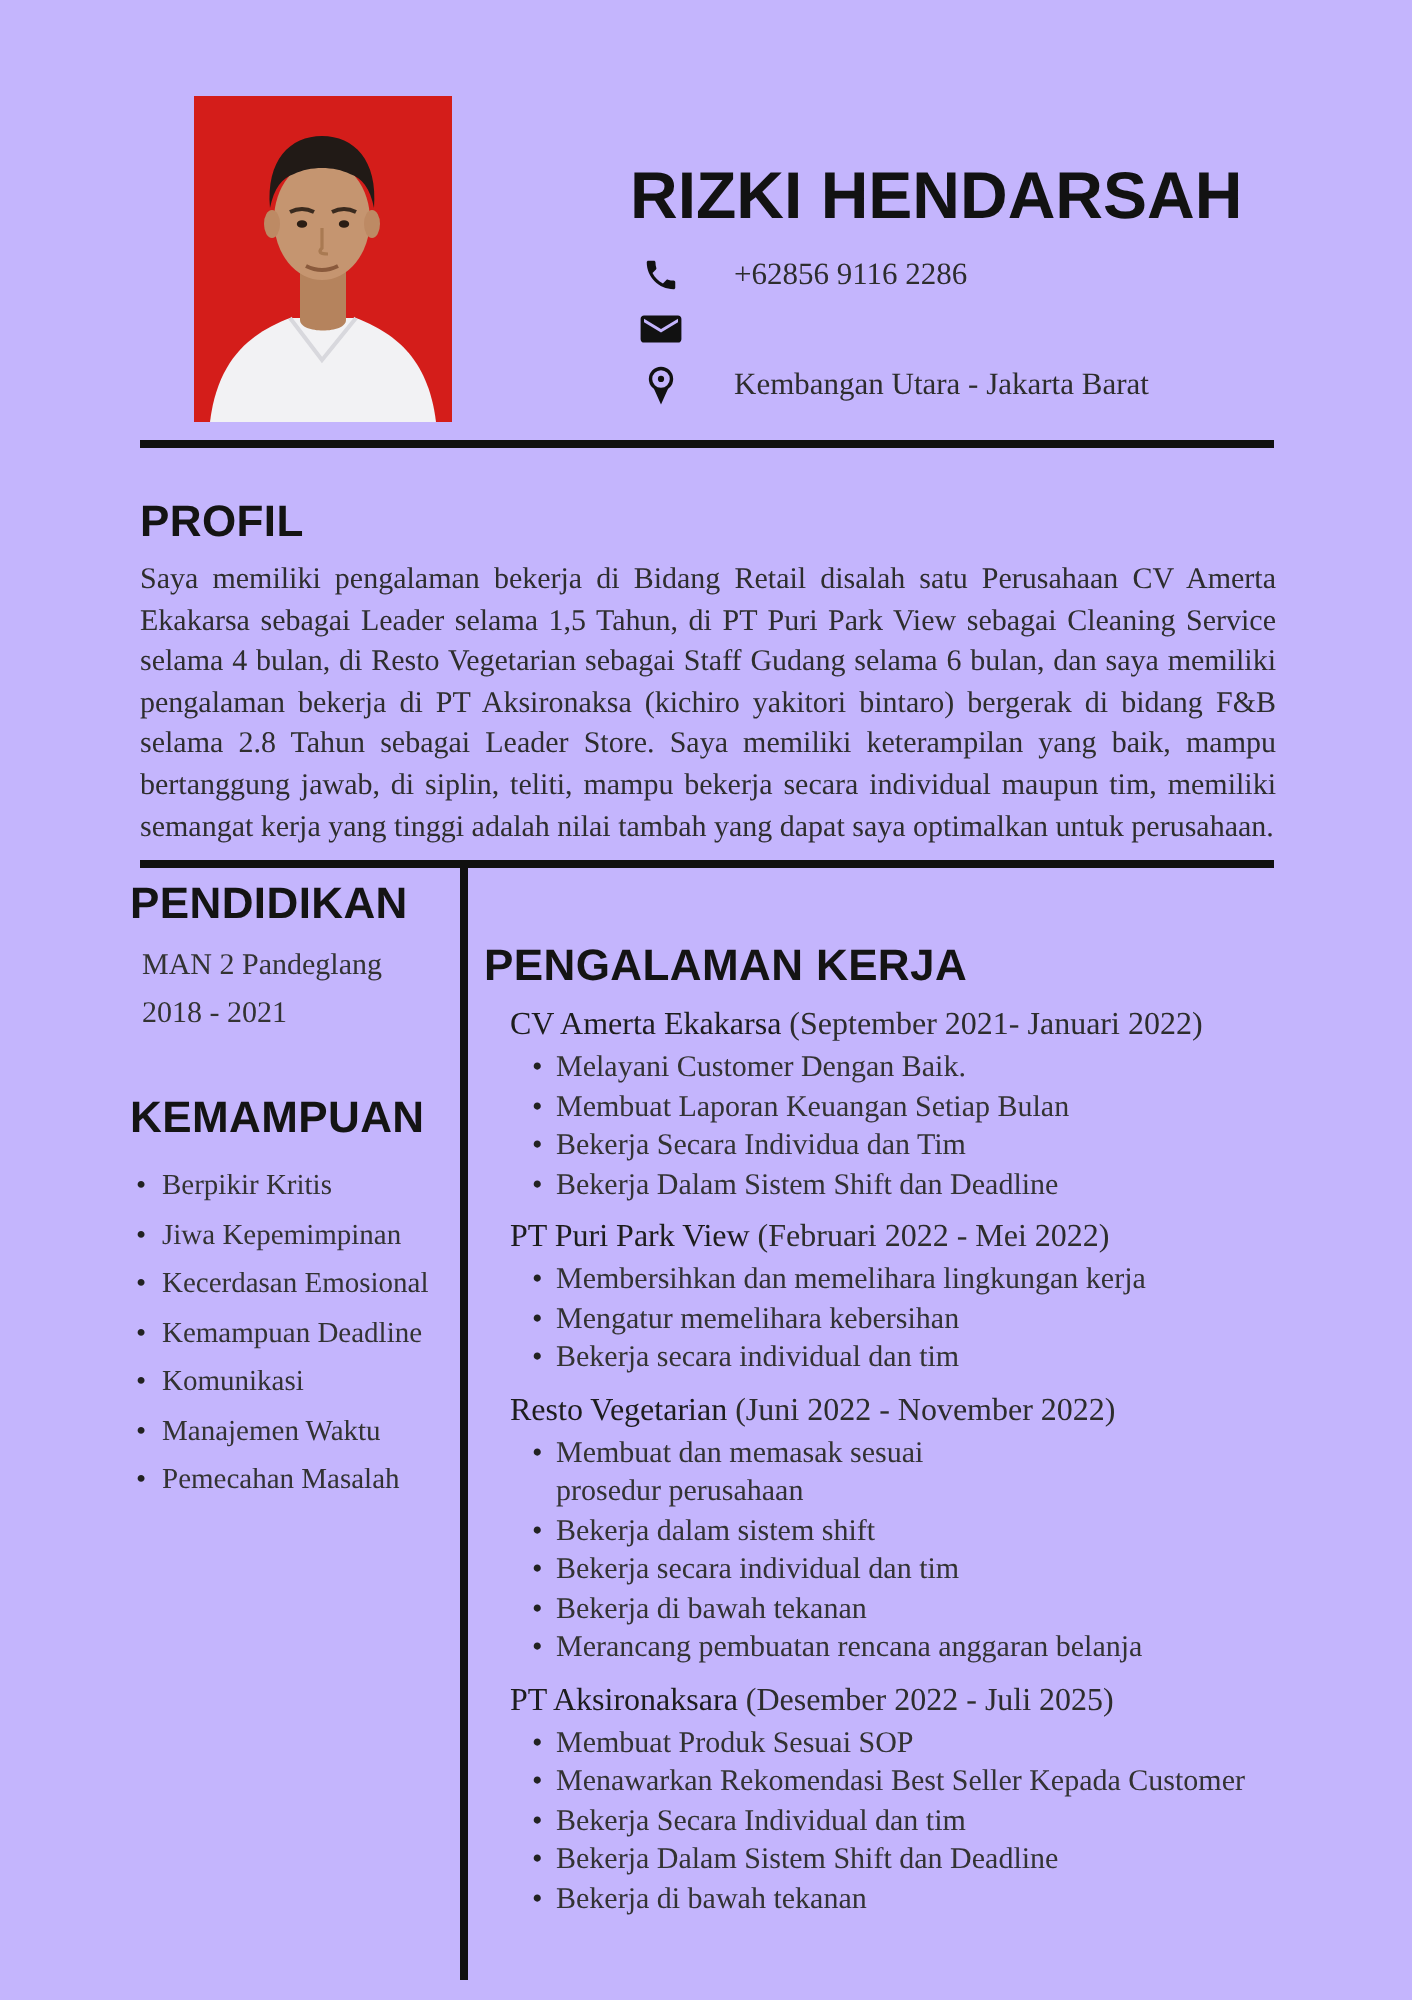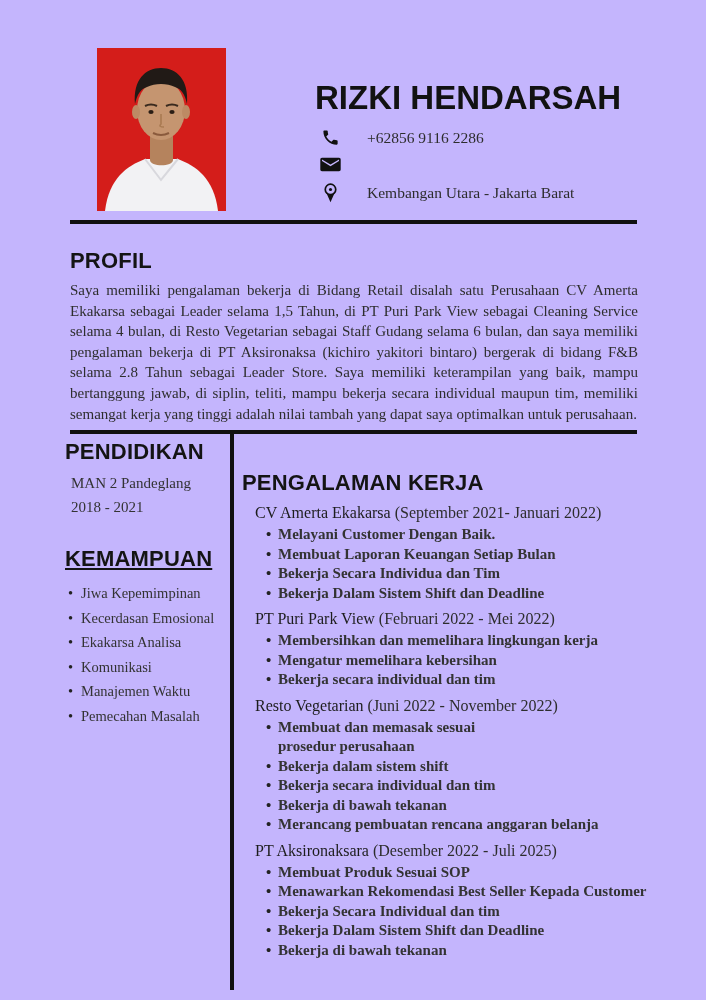--- a/index.html
+++ b/index.html
@@ -31,36 +31,36 @@
   }
   
   .profil{position:absolute;left:70px;top:247px;width:568px;}
   .profil .section-title{margin-bottom:5px;}
   .profil p{
     margin:0;font-size:15px;line-height:20.6px;text-align:justify;color:#2e2e2e;
   }
   
   .left-col{position:absolute;left:65px;top:438px;width:160px;}
   .edu{margin-top:5px;padding-left:6px;font-size:15px;line-height:24px;color:#333;}
-  .left-col .kemampuan-title{margin-top:26px;text-decoration:underline;}
+  .left-col .kemampuan-title{margin-top:26px;}
   ul.plainlist{list-style:none;margin:8px 0 0 0;padding:0;}
   ul.plainlist li{
     position:relative;padding-left:16px;font-size:14.5px;line-height:24.5px;
     color:#333;white-space:nowrap;
   }
   ul.plainlist li::before{content:"\2022";position:absolute;left:3px;color:#222;}
   
   .right-col{position:absolute;left:242px;top:436px;width:415px;margin-top:33px;}
   .job{margin-top:3px;}
   .job-header{
     padding-left:13px;font-size:16px;line-height:21px;color:#2d2d2d;
     margin-top:5px;margin-bottom:2px;
   }
   .job-header .company{font-weight:400;color:#1d1d1d;}
-  ul.joblist{list-style:none;margin:0;padding:0;font-weight:bold;}
+  ul.joblist{list-style:none;margin:0;padding:0;}
   ul.joblist li{
     position:relative;padding-left:36px;font-size:15px;line-height:19.5px;
     color:#333;white-space:pre-line;
   }
   ul.joblist li::before{content:"\2022";position:absolute;left:24px;color:#222;}
 </style>
 </head>
 <body>
 
 <div class="page">
@@ -134,23 +134,24 @@
 
   <div class="left-col">
     <h2 class="section-title">PENDIDIKAN</h2>
     <div class="edu">
       <div>MAN 2 Pandeglang</div>
       <div>2018 - 2021</div>
     </div>
 
     <h2 class="section-title kemampuan-title">KEMAMPUAN</h2>
     <ul class="plainlist">
+      <li>Berpikir Kritis</li>
       <li>Jiwa Kepemimpinan</li>
       <li>Kecerdasan Emosional</li>
-      <li>Ekakarsa Analisa</li>
+      <li>Kemampuan Deadline</li>
       <li>Komunikasi</li>
       <li>Manajemen Waktu</li>
       <li>Pemecahan Masalah</li>
     </ul>
   </div>
 
   <div class="right-col">
     <h2 class="section-title">PENGALAMAN KERJA</h2>
 
     <div class="job">

